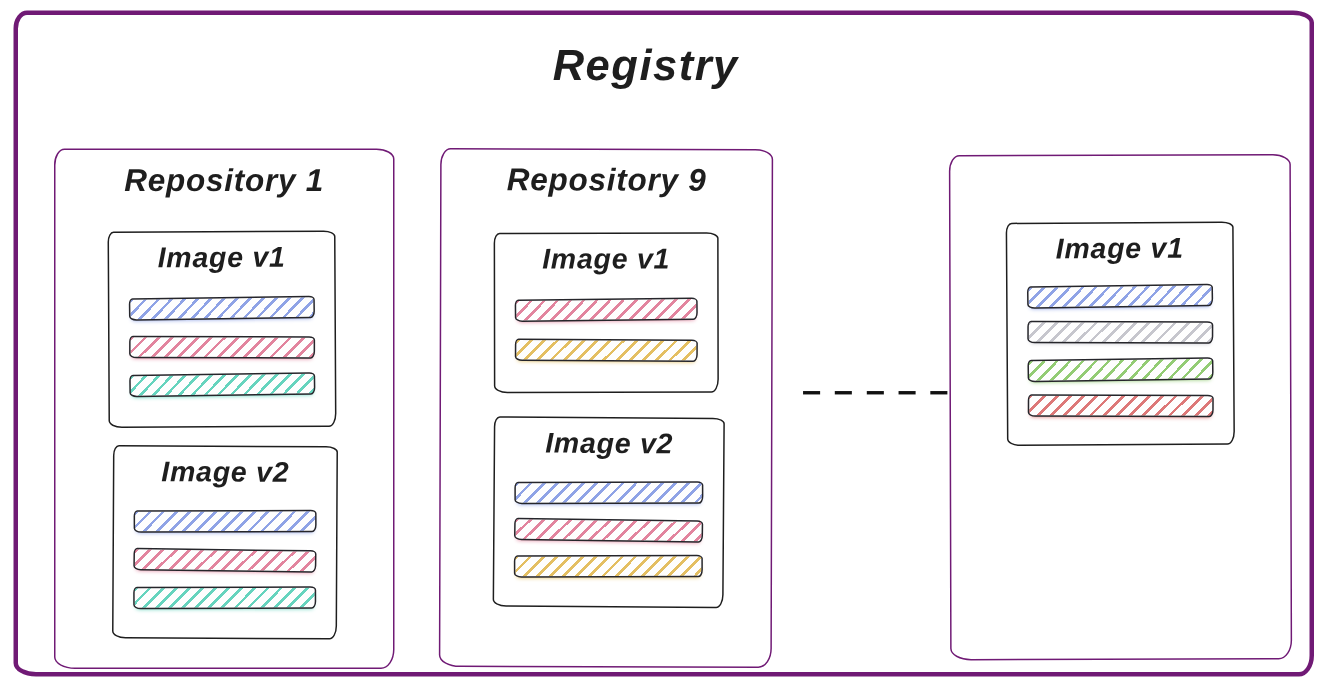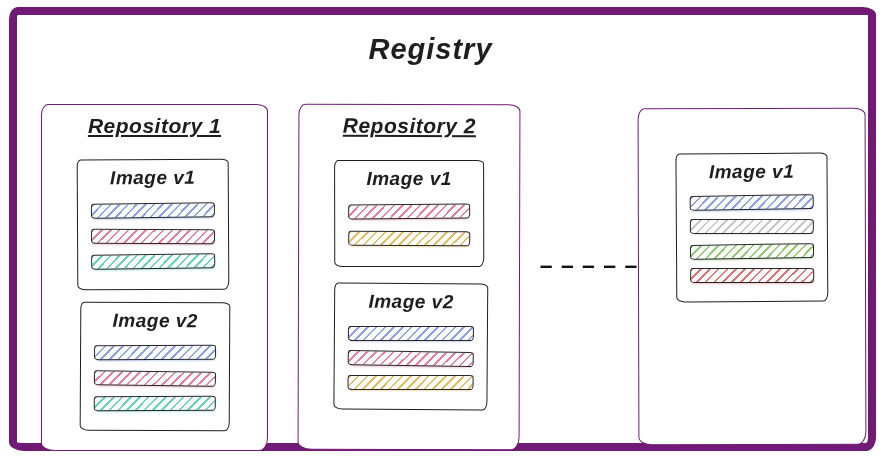--- a/index.html
+++ b/index.html
@@ -16,40 +16,39 @@
     height: 463px;
     font-family: "Liberation Sans", sans-serif;
     font-style: italic;
     color: #1e1e1e;
     background: #ffffff;
   }
   
   .sketch-box {
     position: absolute;
     background: #ffffff;
-    border: 8px solid #701a75;
+    border: 3px solid #701a75;
     border-radius: 7px 12px 9px 14px / 11px 7px 13px 8px;
     box-sizing: border-box;
   }
   .registry-box {
     left: 9px; top: 7px;
     width: 867px; height: 444px;
     border-radius: 9px 14px 10px 15px / 12px 8px 14px 9px;
   }
   .registry-title {
     position: absolute;
     top: 18px; left: 0; right: 24px;
     text-align: center;
     font-size: 29px;
     font-weight: 600;
     letter-spacing: 1px;
   }
   .repo-box {
     border-width: 1.9px;
-    text-decoration: underline;
   }
   .repo-1 { left: 33px;  top: 96px;  width: 227px; height: 347px; }
   .repo-2 { left: 290px; top: 96px;  width: 222px; height: 346px; transform: rotate(0.15deg); }
   .repo-n { left: 630px; top: 100px; width: 228px; height: 337px; transform: rotate(-0.15deg); }
   .repo-title {
     margin-top: 9px;
     text-align: center;
     font-size: 21px;
     font-weight: 600;
     letter-spacing: 0.5px;
@@ -136,21 +135,21 @@
         <div class="img-title">Image v2</div>
         <div class="layers">
           <div class="layer" style="--c: #8fa3e6;"></div>
           <div class="layer" style="--c: #e2849e;"></div>
           <div class="layer" style="--c: #66d4be;"></div>
         </div>
       </div>
     </div>
 
     <div class="sketch-box repo-box repo-2" style="left:281px;top:89px;">
-      <div class="repo-title">Repository 2</div>
+      <div class="repo-title">Repository 9</div>
 
       <div class="img-box r2-i1">
         <div class="img-title">Image v1</div>
         <div class="layers">
           <div class="layer" style="--c: #e2849e;"></div>
           <div class="layer" style="--c: #e4bf62;"></div>
         </div>
       </div>
 
       <div class="img-box r2-i2">

